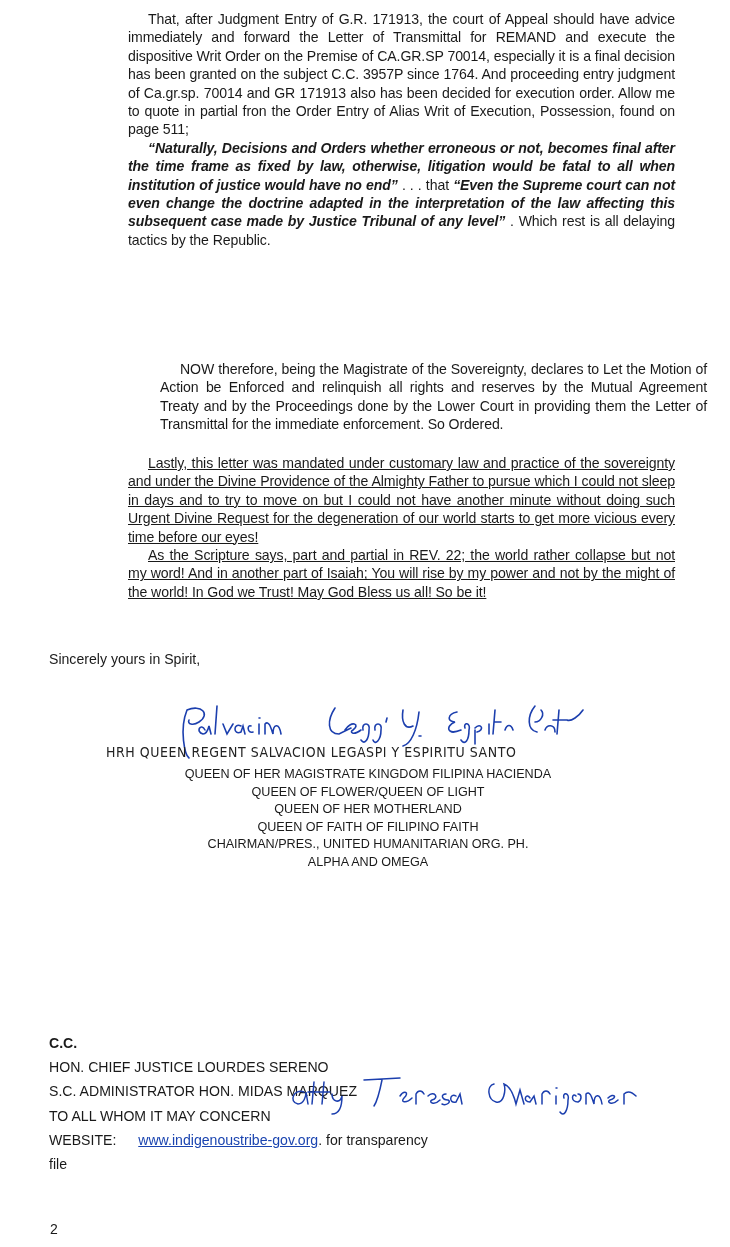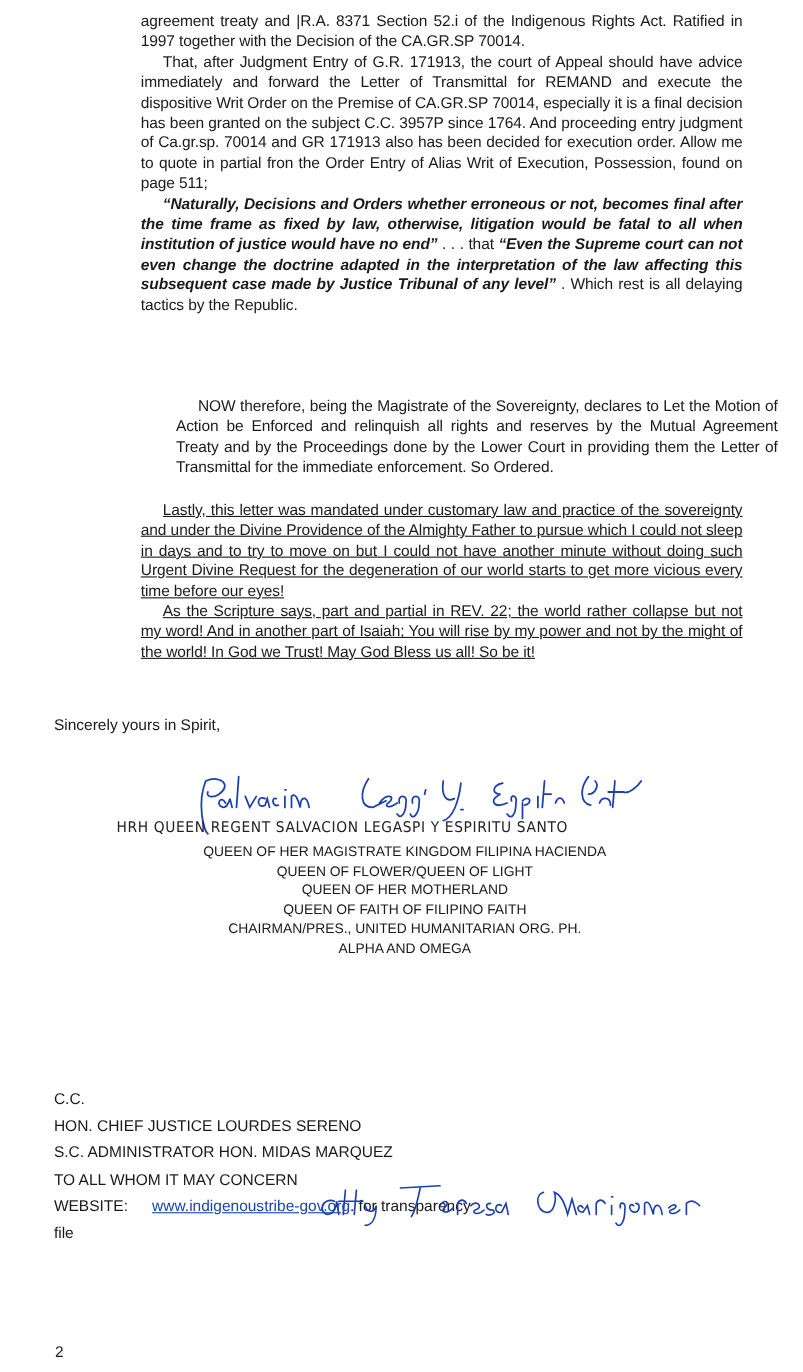--- a/index.html
+++ b/index.html
@@ -20,34 +20,33 @@
   .closing { position: absolute; left: 49px; top: 651px; font-size: 14.1px; }
   .sig-line {
     position: absolute; left: 106px; top: 744px; width: 530px;
     font-family: "DejaVu Sans", sans-serif; font-size: 13.5px; letter-spacing: 0.6px;
     color: #222; white-space: nowrap; font-weight: normal; transform: scaleX(0.93); transform-origin: left;
   }
   .titles { position: absolute; left: 150px; width: 436px; top: 766px; text-align: center;
     font-size: 12.6px; line-height: 17.6px; }
   .titles div { white-space: nowrap; }
   .cc { position: absolute; left: 49px; top: 987px; font-size: 14.1px; line-height: 24.2px; }
-  .cc .hd { font-weight: normal; }
+  .cc .hd { font-weight: bold; margin-top: 44px; }
   .cc sup { font-size: 8px; }
   .cc a { color: #1a44b0; text-decoration: underline; margin-left: 18px; }
   .page-num { position: absolute; left: 50px; top: 1221px; font-size: 14px; }
   .sig1 { position: absolute; left: 175px; top: 700px; }
   .sig2 { position: absolute; left: 280px; top: 1070px; }
 </style>
 </head>
 <body>
 
 <div class="page">
 
   <div class="body-text" style="top:10px;">
-    <p>agreement treaty and |R.A. 8371 Section 52.i of the Indigenous Rights Act. Ratified in 1997 together with the Decision of the CA.GR.SP 70014.</p>
     <p class="indent">That, after Judgment Entry of G.R. 171913, the court of Appeal should have advice immediately and forward the Letter of Transmittal for REMAND and execute the dispositive Writ Order on the Premise of CA.GR.SP 70014, especially it is a final decision has been granted on the subject C.C. 3957P since 1764.  And proceeding entry judgment of Ca.gr.sp. 70014 and GR 171913 also has been decided for execution  order.  Allow me to quote in partial fron the Order Entry of Alias Writ of Execution, Possession, found on page 511;</p>
     <p class="indent"><span class="quote">“Naturally, Decisions and Orders whether erroneous or not, becomes final after the time frame as fixed by law, otherwise, litigation would be fatal to all when institution of justice would have no end”</span><span> . . .   that </span><span class="quote">“Even the Supreme court can not even change the doctrine adapted in the interpretation of the law affecting this subsequent case made by Justice Tribunal of any level”</span><span> .  Which rest is all delaying tactics by the Republic.</span></p>
   </div>
 
   <div class="body-text" style="top:360px;margin-left:32px;">
     <p class="indent">NOW therefore, being the Magistrate of the Sovereignty, declares to Let the Motion of Action be Enforced and relinquish all rights and reserves by the Mutual Agreement Treaty and by the Proceedings done by the Lower Court in providing them the Letter of Transmittal for the immediate enforcement.  So Ordered.</p>
   </div>
 
   <div class="body-text" style="top:454px;text-decoration:underline;">
     <p class="indent">Lastly, this letter was mandated under customary law and practice of the sovereignty and under the Divine Providence of the Almighty Father to pursue which I could not sleep in days and to try to move on but I could not have another minute without doing such Urgent Divine Request for the degeneration of our world starts to get  more vicious every time before our eyes!</p>

